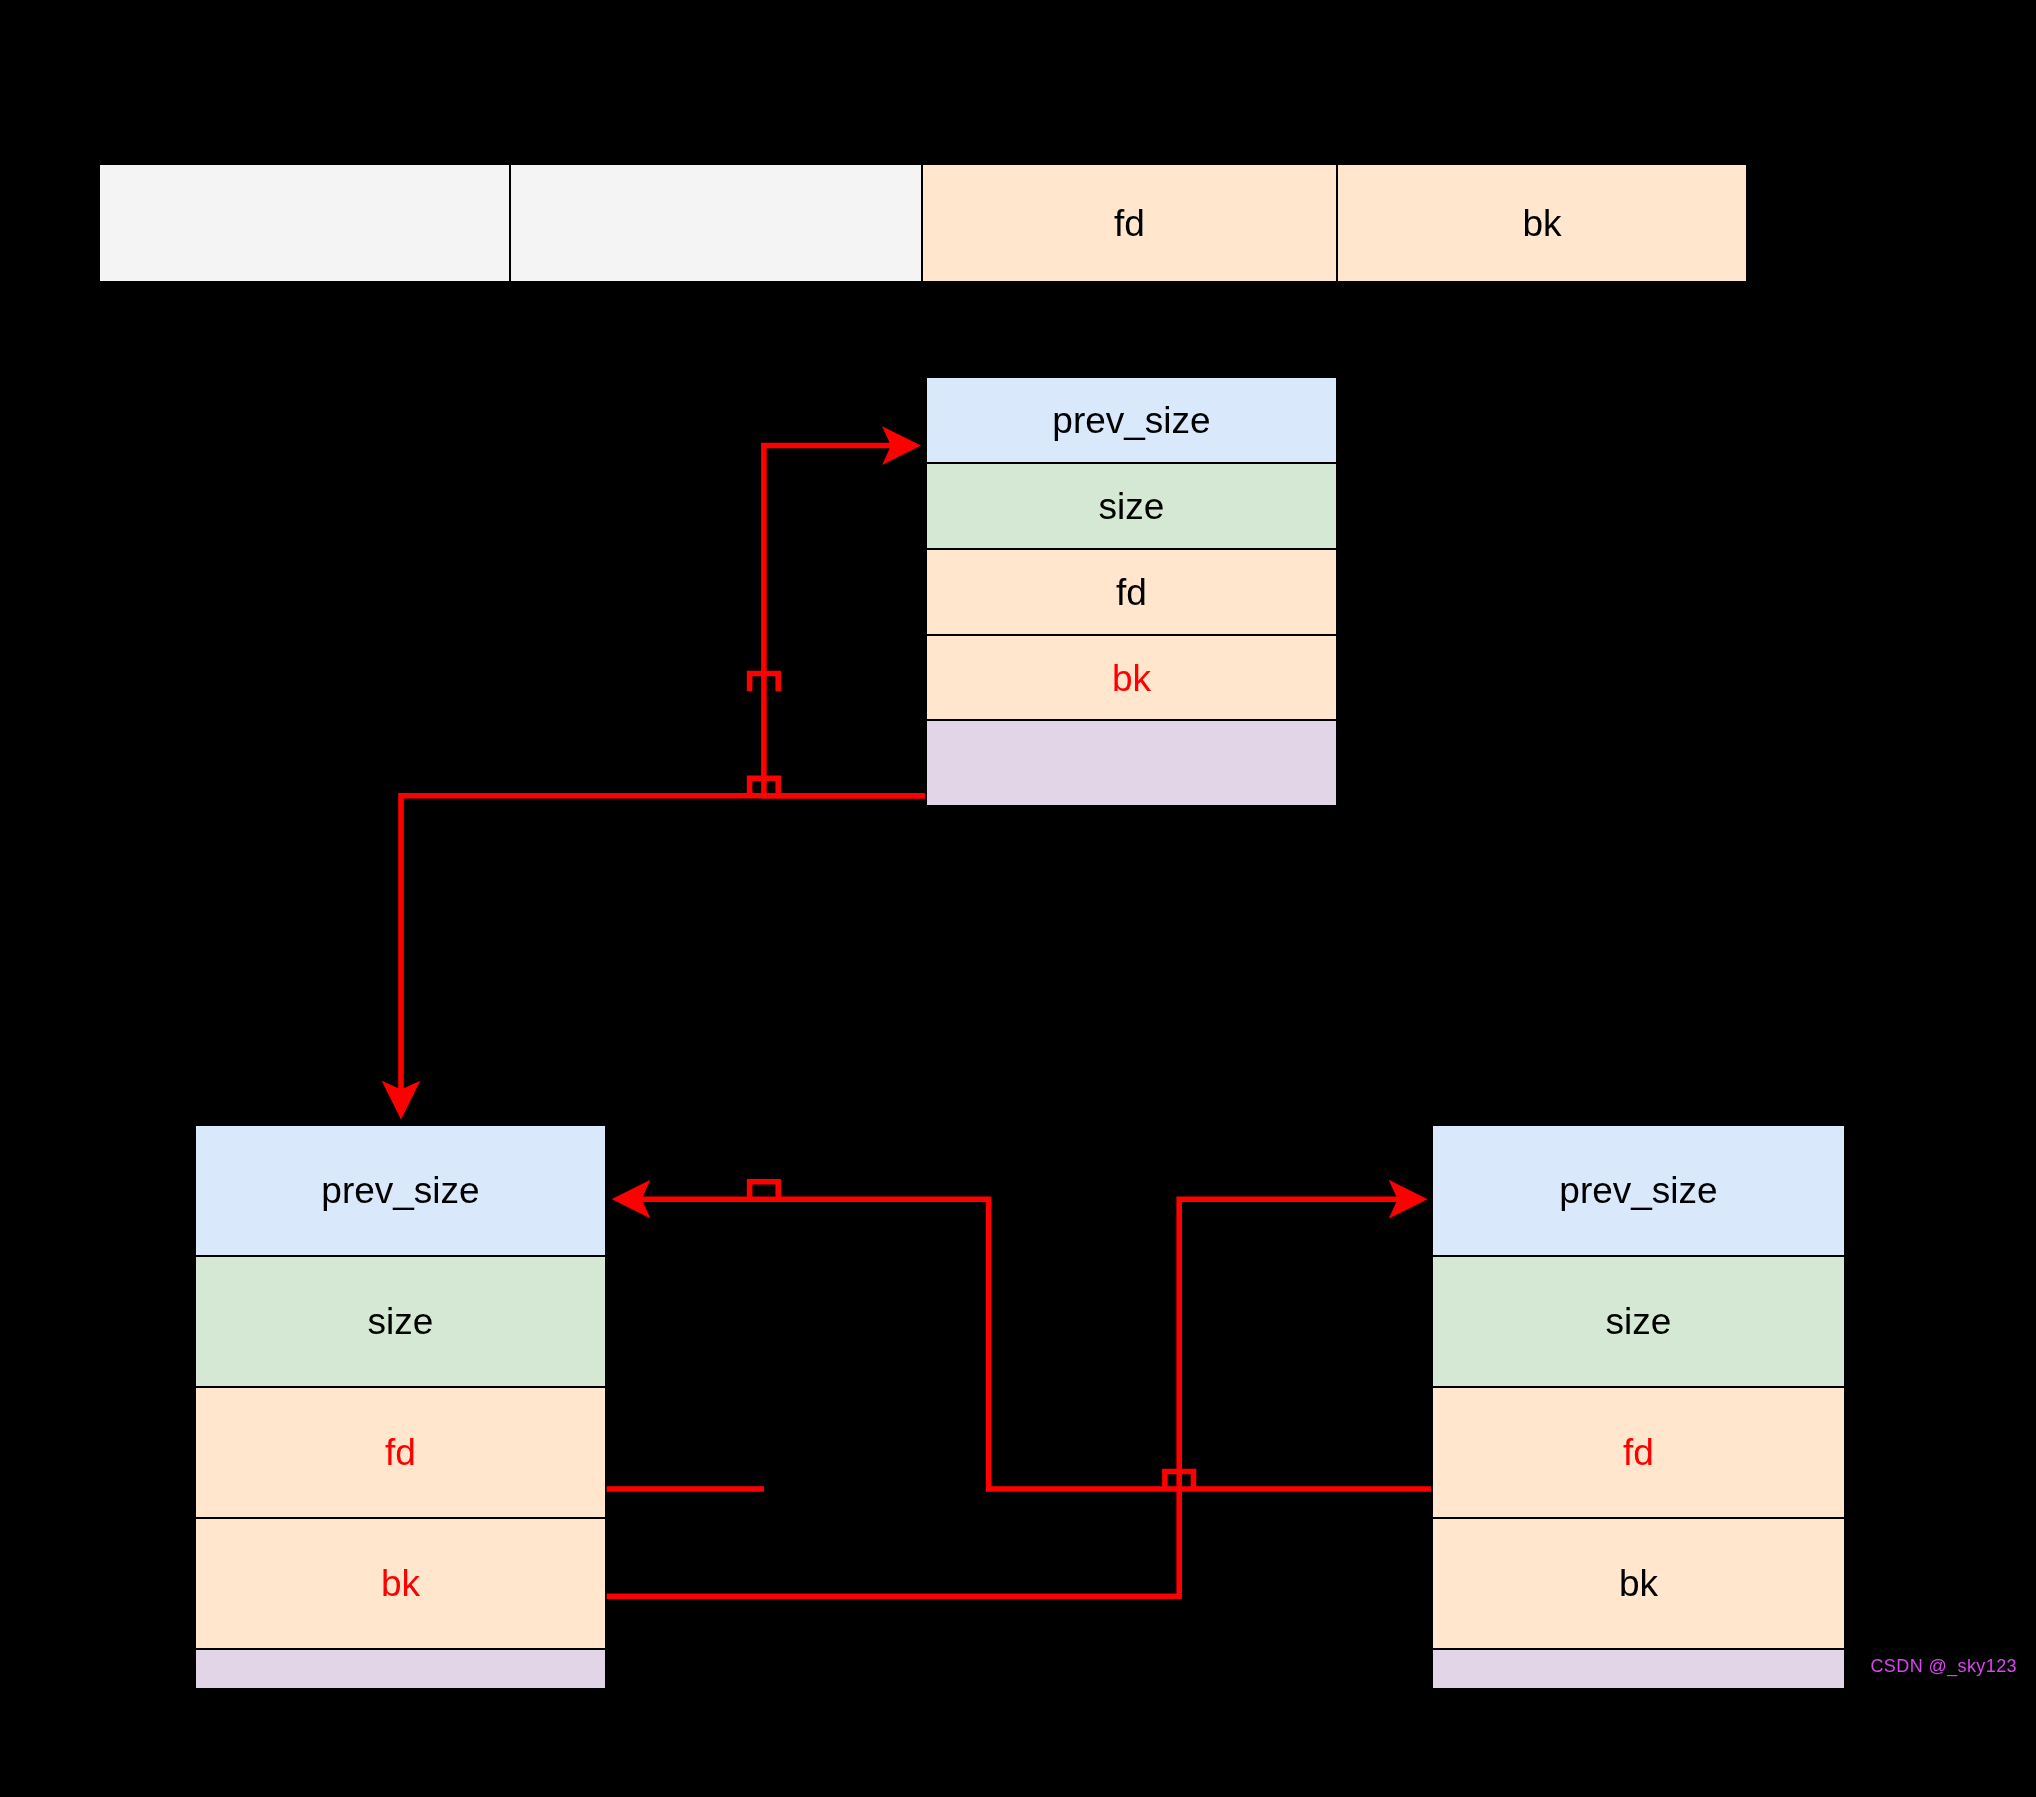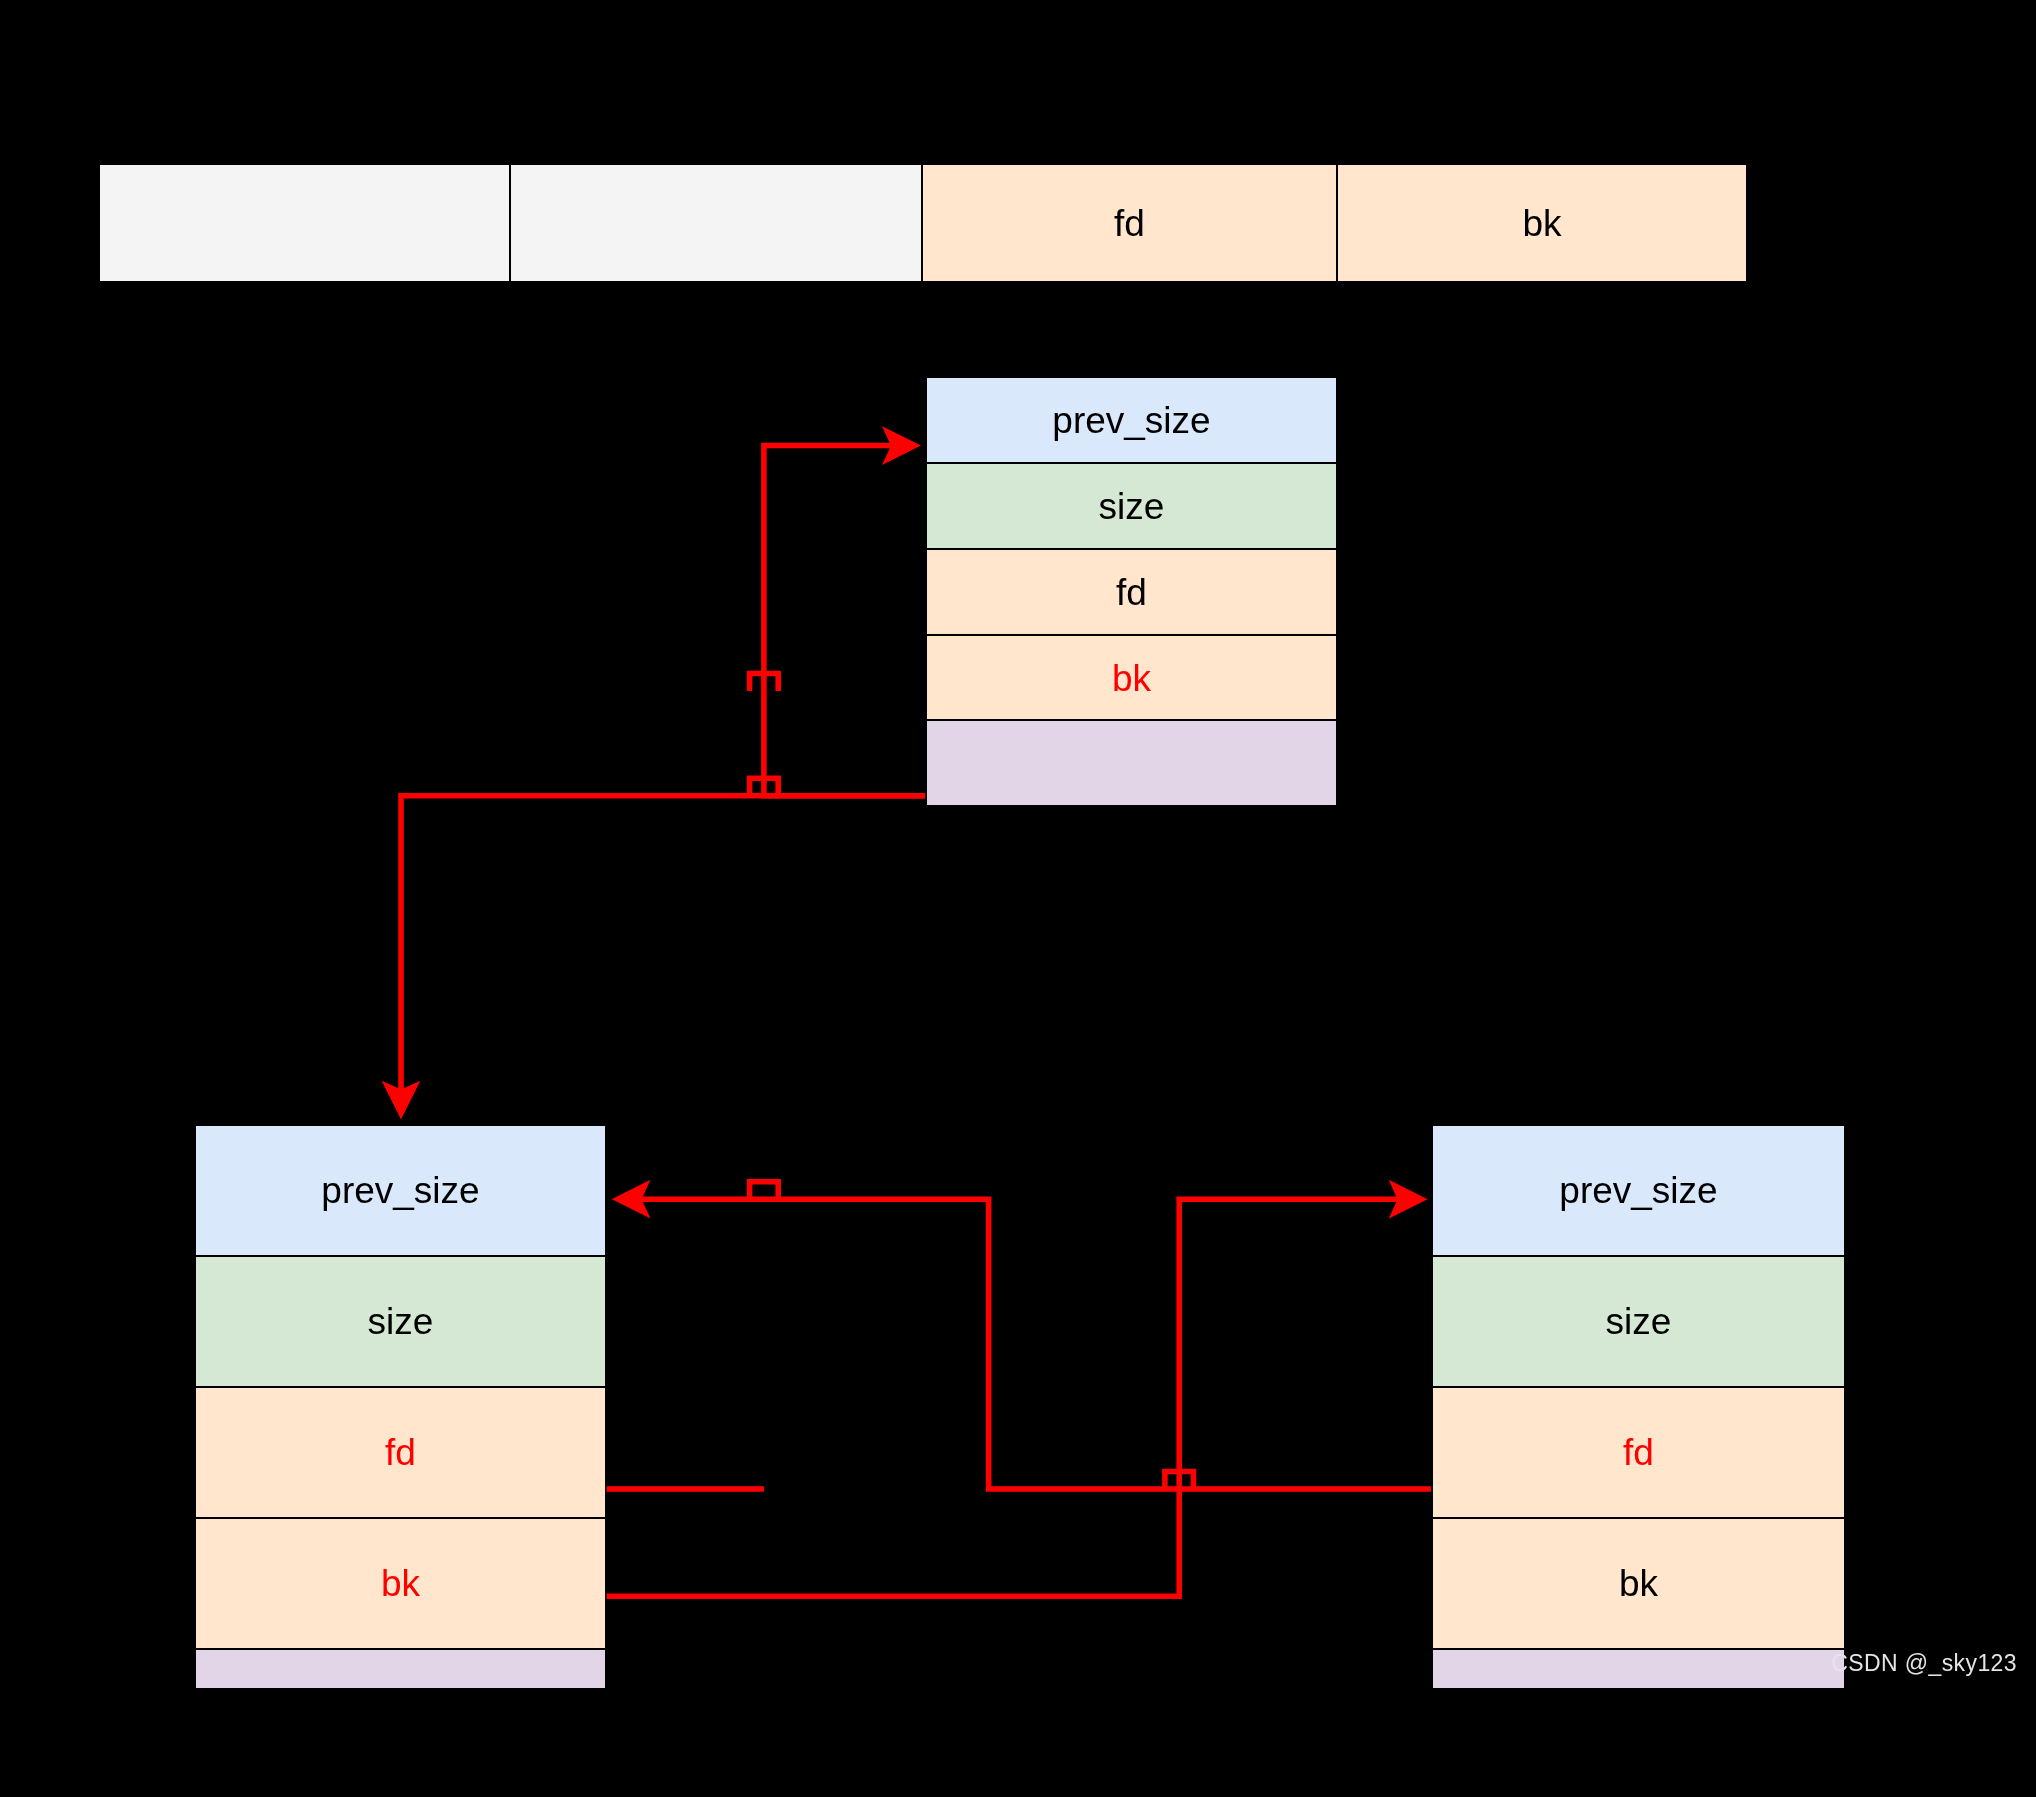--- a/index.html
+++ b/index.html
@@ -33,22 +33,22 @@
     left: 0;
     top: 0;
     width: 2036px;
     height: 1798px;
     pointer-events: none;
   }
   .watermark {
     position: absolute;
     right: 19px;
     bottom: 11px;
-    color: #e5e5e5;
-    font-size: 23px;
+    color: #d946ef;
+    font-size: 18px;
     letter-spacing: 0.4px;
     white-space: nowrap;
   }
 </style>
 </head>
 <body>
 
 <div id="stage" style="width: 2036px; height: 1688px; background: rgb(0, 0, 0);">
 
   <div id="top-bar-layer">

